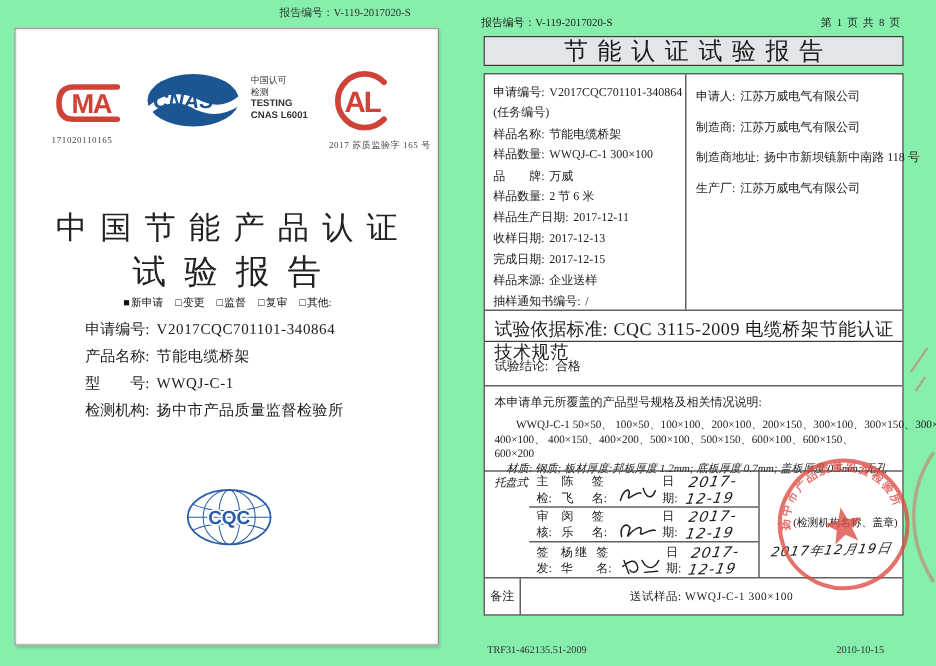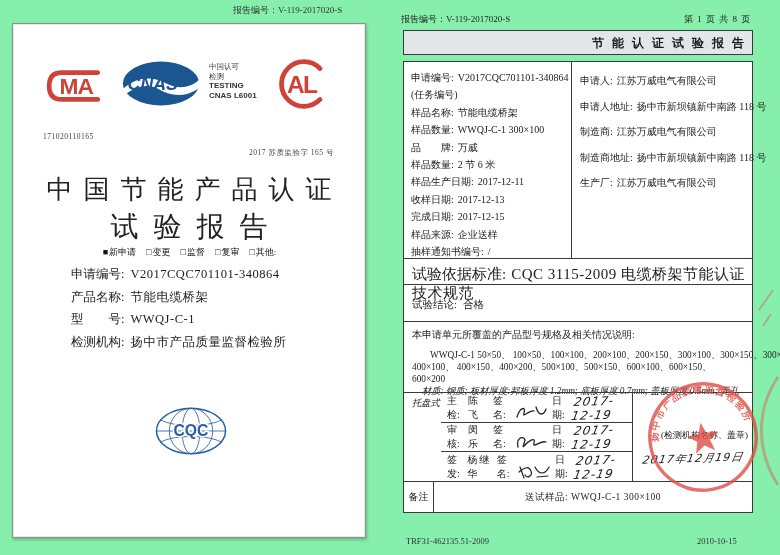--- a/index.html
+++ b/index.html
@@ -4,38 +4,38 @@
 <style>
   html,body{margin:0;padding:0;background:#ffffff;}
   #canvas{position:relative;width:780px;height:555px;background:#86efac;overflow:hidden;
           font-family:"Liberation Serif","DejaVu Serif",serif;color:#1c1c1c;}
   .abs{position:absolute;}
 
   
   .page-left{left:12px;top:23px;width:352px;height:513px;background:#fff;
              border:1px solid #8f8f8f;box-shadow:1px 2px 3px rgba(0,0,0,.22), inset 0 0 0 1px #e8e8e8;}
   .lp-report{left:233px;top:4px;font-size:9px;color:#333;}
-  .logo-num{font-size:7.5px;color:#444;letter-spacing:.5px;margin-top:20px;}
+  .logo-num{font-size:7.5px;color:#444;letter-spacing:.5px;}
   .cnas-side{font-size:7.5px;line-height:9.5px;color:#333;}
   .cnas-side .b{font-weight:bold;font-family:"Liberation Sans",sans-serif;font-size:8px;}
   .lp-title1{left:0;top:148px;width:100%;text-align:center;font-size:26px;letter-spacing:11px;padding-left:11px;
              box-sizing:border-box;color:#222;}
   .lp-title2{left:0;top:184px;width:100%;text-align:center;font-size:28px;letter-spacing:15px;padding-left:15px;
              box-sizing:border-box;color:#222;}
   .cb-row{left:0;top:222px;width:100%;display:flex;justify-content:center;gap:9px;font-size:9px;color:#111;}
   .cb-row .cb span{margin-left:1px;}
   .lp-fields{left:58px;top:244px;font-size:12.5px;}
   .lp-field{margin-bottom:9.5px;line-height:13px;}
   .lp-field .v{margin-left:6px;letter-spacing:.5px;}
 
   
   .rp-report{left:401px;top:13px;font-size:9px;color:#222;}
   .rp-pageinfo{left:684px;top:13px;font-size:9px;color:#222;letter-spacing:1px;}
   .rp-titlebar{left:403px;top:30px;width:350px;height:25px;background:#e2e6e8;border:1px solid #3a3a3a;
-               text-align:right;font-size:12px;font-weight:bold;letter-spacing:8px;padding-left:8px;
+               text-align:center;font-size:20px;font-weight:normal;letter-spacing:8px;padding-left:8px;
                line-height:25px;box-sizing:border-box;color:#1a1a1a;}
   .rp-table{left:403px;top:61px;width:350px;height:452px;border:1px solid #3a3a3a;box-sizing:border-box;
             display:flex;flex-direction:column;background:#fff;}
   .sec{box-sizing:border-box;border-top:1px solid #3a3a3a;}
   .sec:first-child{border-top:none;}
   .sec-info{height:196px;display:flex;}
   .info-left{width:167px;box-sizing:border-box;padding:9px 4px 0 7px;}
   .info-right{flex:1;border-left:1px solid #3a3a3a;box-sizing:border-box;padding:12px 4px 0 8px;}
   .il-row{font-size:10px;line-height:13px;margin-bottom:4.4px;white-space:nowrap;}
   .ir-row{font-size:10px;line-height:13px;margin-bottom:12.5px;white-space:nowrap;}
@@ -94,21 +94,21 @@
       <div>中国认可</div>
       <div>检测</div>
       <div class="b">TESTING</div>
       <div class="b">CNAS L6001</div>
     </div>
 
     <svg class="abs" style="left:260px;top:35px;" width="60" height="50" viewBox="0 0 112 94">
       <path d="M88,18 A42,42 0 1 0 88,76" fill="none" stroke="#cf4238" stroke-width="9" stroke-linecap="round"></path>
       <text x="26" y="64" font-size="46" font-weight="bold" font-family="Liberation Sans, sans-serif" fill="#cf4238" letter-spacing="-3">AL</text>
     </svg>
-    <div class="abs logo-num" style="left:236px;top:104px;width:110px;text-align:left;">2017 苏质监验字 165 号</div>
+    <div class="abs logo-num" style="left:236px;top:92px;width:110px;text-align:right;">2017 苏质监验字 165 号</div>
 
     <div class="abs lp-title1">中国节能产品认证</div>
     <div class="abs lp-title2">试验报告</div>
 
     <div class="abs cb-row">
       <span class="cb"><span>■</span><span>新申请</span></span>
       <span class="cb"><span>□</span><span>变更</span></span>
       <span class="cb"><span>□</span><span>监督</span></span>
       <span class="cb"><span>□</span><span>复审</span></span>
       <span class="cb"><span>□</span><span>其他:</span></span>
@@ -148,21 +148,20 @@
         <div class="il-row"><span>品　　牌:</span><span class="v">万威</span></div>
         <div class="il-row"><span>样品数量:</span><span class="v">2 节 6 米</span></div>
         <div class="il-row"><span>样品生产日期:</span><span class="v">2017-12-11</span></div>
         <div class="il-row"><span>收样日期:</span><span class="v">2017-12-13</span></div>
         <div class="il-row"><span>完成日期:</span><span class="v">2017-12-15</span></div>
         <div class="il-row"><span>样品来源:</span><span class="v">企业送样</span></div>
         <div class="il-row"><span>抽样通知书编号:</span><span class="v">/</span></div>
       </div>
       <div class="info-right">
         <div class="ir-row"><span>申请人:</span><span class="v">江苏万威电气有限公司</span></div>
-        <div class="ir-row"><span>申请人地址:</span><span class="v">扬中市新坝镇新中南路 118 号</span></div>
         <div class="ir-row"><span>制造商:</span><span class="v">江苏万威电气有限公司</span></div>
         <div class="ir-row"><span>制造商地址:</span><span class="v">扬中市新坝镇新中南路 118 号</span></div>
         <div class="ir-row"><span>生产厂:</span><span class="v">江苏万威电气有限公司</span></div>
       </div>
     </div>
 
     <div class="sec sec-standard">
       <span>试验依据标准:</span><span class="v">CQC 3115-2009 电缆桥架节能认证技术规范</span>
     </div>
 

